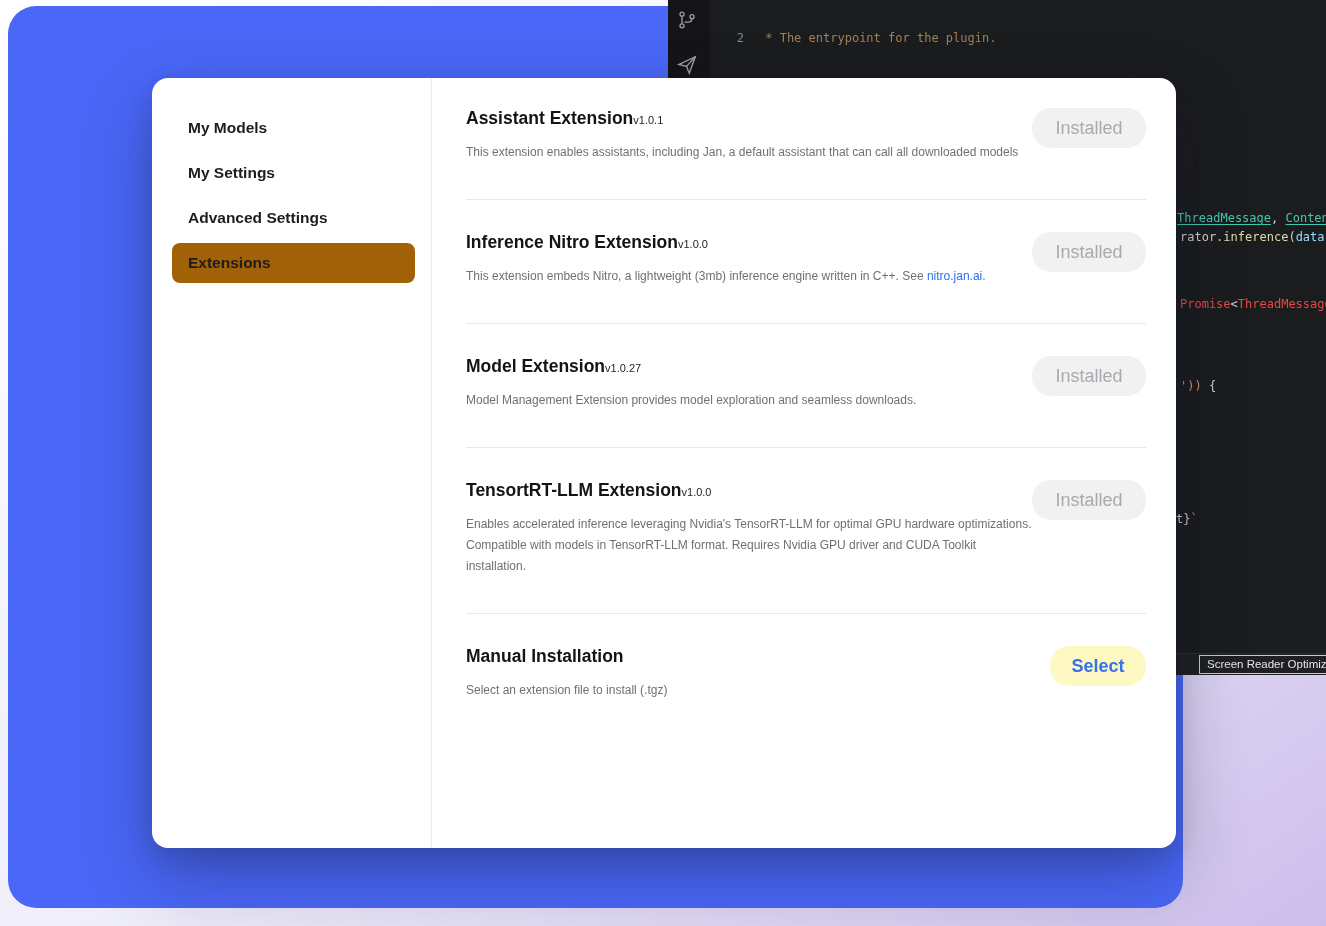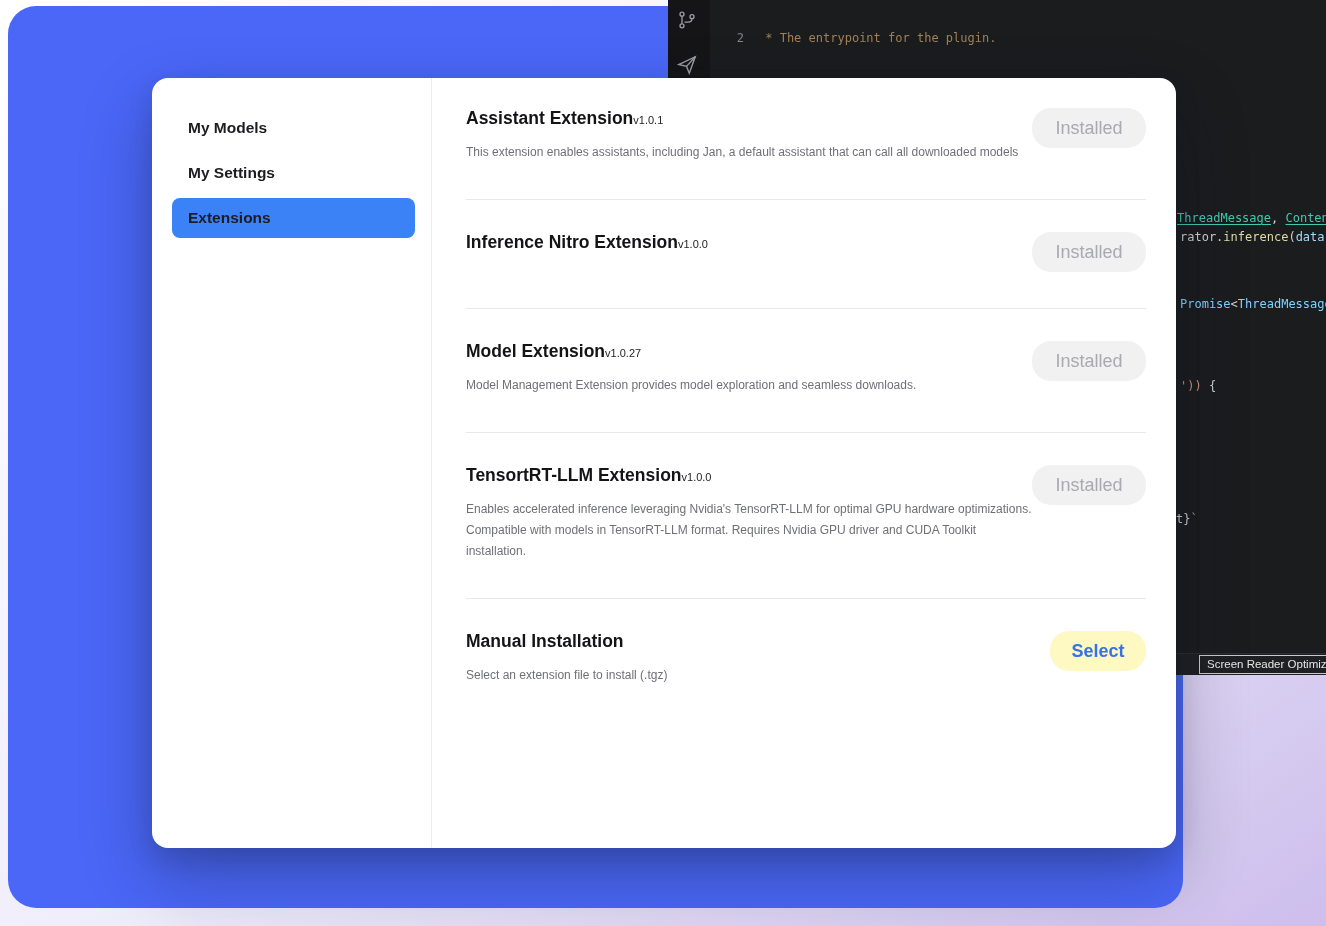--- a/index.html
+++ b/index.html
@@ -33,21 +33,21 @@
   .frag-1{left:512px;top:230px;}
   .frag-2{left:512px;top:297px;}
   .frag-3{left:512px;top:379px;}
   .frag-4{left:508px;top:512px;}
   .tok-doc{color:#a08159}
   .tok-comment{color:#5f7e97}
   .tok-keyword{color:#c586c0}
   .tok-punct{color:#cfd0d4}
   .tok-var{color:#9cdcfe}
   .tok-type{color:#43c9b0;text-decoration:underline;text-underline-offset:2px;}
-  .tok-type2{color:#7dd3fc}
+  .tok-type2{color:#ef4444}
   .tok-fn{color:#dcdcaa}
   .tok-string{color:#ce9178}
   .tok-plain{color:#cfd0d4}
   .statusbar{
     position:absolute;left:0;bottom:0;right:0;height:21px;background:#1f2023;
     border-top:1px solid #2c2d30;font-family:"Liberation Sans",sans-serif;font-size:11.5px;
   }
   .status-go{position:absolute;left:510px;top:20px;color:#a6a9ae;}
   .sr-badge{
     position:absolute;left:531px;top:1px;height:15px;line-height:15px;
@@ -59,21 +59,21 @@
   .modal{
     position:absolute;left:152px;top:78px;width:1024px;height:770px;
     background:#ffffff;border-radius:16px;display:flex;overflow:hidden;
     box-shadow:0 30px 70px rgba(15,23,42,.30),0 10px 24px rgba(15,23,42,.16);
   }
   .sidebar{width:280px;box-sizing:border-box;border-right:1px solid #ececf0;padding:30px 16px 0 20px;flex:none;}
   .side-item{
     font-size:15.5px;font-weight:700;color:#1c1c21;padding:11px 16px;margin-bottom:5px;
     border-radius:8px;cursor:pointer;
   }
-  .side-item.active{background:#3b82f6;}
+  .side-item.active{background:#a16207;}
   .content{flex:1;box-sizing:border-box;padding:30px 30px 0 34px;}
   .ext-row{display:flex;align-items:flex-start;justify-content:space-between;}
   .ext-info{max-width:590px;}
   .ext-title{display:flex;align-items:baseline;}
   .ext-name{font-size:17.5px;font-weight:700;color:#141417;}
   .ext-version{font-size:11px;color:#232327;}
   .ext-desc{margin:13px 0 0;font-size:12px;line-height:21px;color:#6f7077;}
   .ext-link{color:#2f6fed;text-decoration:none;cursor:pointer;}
   .btn{
     border:none;border-radius:19px;height:40px;padding:0 20px;min-width:114px;
@@ -122,20 +122,21 @@
   <div class="statusbar">
     <span class="status-go">go</span>
     <span class="sr-badge">Screen Reader Optimize</span>
   </div>
 </div>
 
 <div class="modal">
   <div class="sidebar">
     <div class="side-item">My Models</div>
     <div class="side-item">My Settings</div>
+    <div class="side-item">Advanced Settings</div>
     <div class="side-item active">Extensions</div>
   </div>
 
   <div class="content">
 
     <div class="ext-row">
       <div class="ext-info">
         <div class="ext-title">
           <span class="ext-name">Assistant Extension</span>
           <span class="ext-version">v1.0.1</span>
@@ -145,20 +146,21 @@
       <button class="btn btn-installed">Installed</button>
     </div>
     <hr class="row-divider">
 
     <div class="ext-row">
       <div class="ext-info">
         <div class="ext-title">
           <span class="ext-name">Inference Nitro Extension</span>
           <span class="ext-version">v1.0.0</span>
         </div>
+        <p class="ext-desc"><span>This extension embeds Nitro, a lightweight (3mb) inference engine written in C++. See </span><a class="ext-link">nitro.jan.ai</a><span>.</span></p>
       </div>
       <button class="btn btn-installed">Installed</button>
     </div>
     <hr class="row-divider">
 
     <div class="ext-row">
       <div class="ext-info">
         <div class="ext-title">
           <span class="ext-name">Model Extension</span>
           <span class="ext-version">v1.0.27</span>

